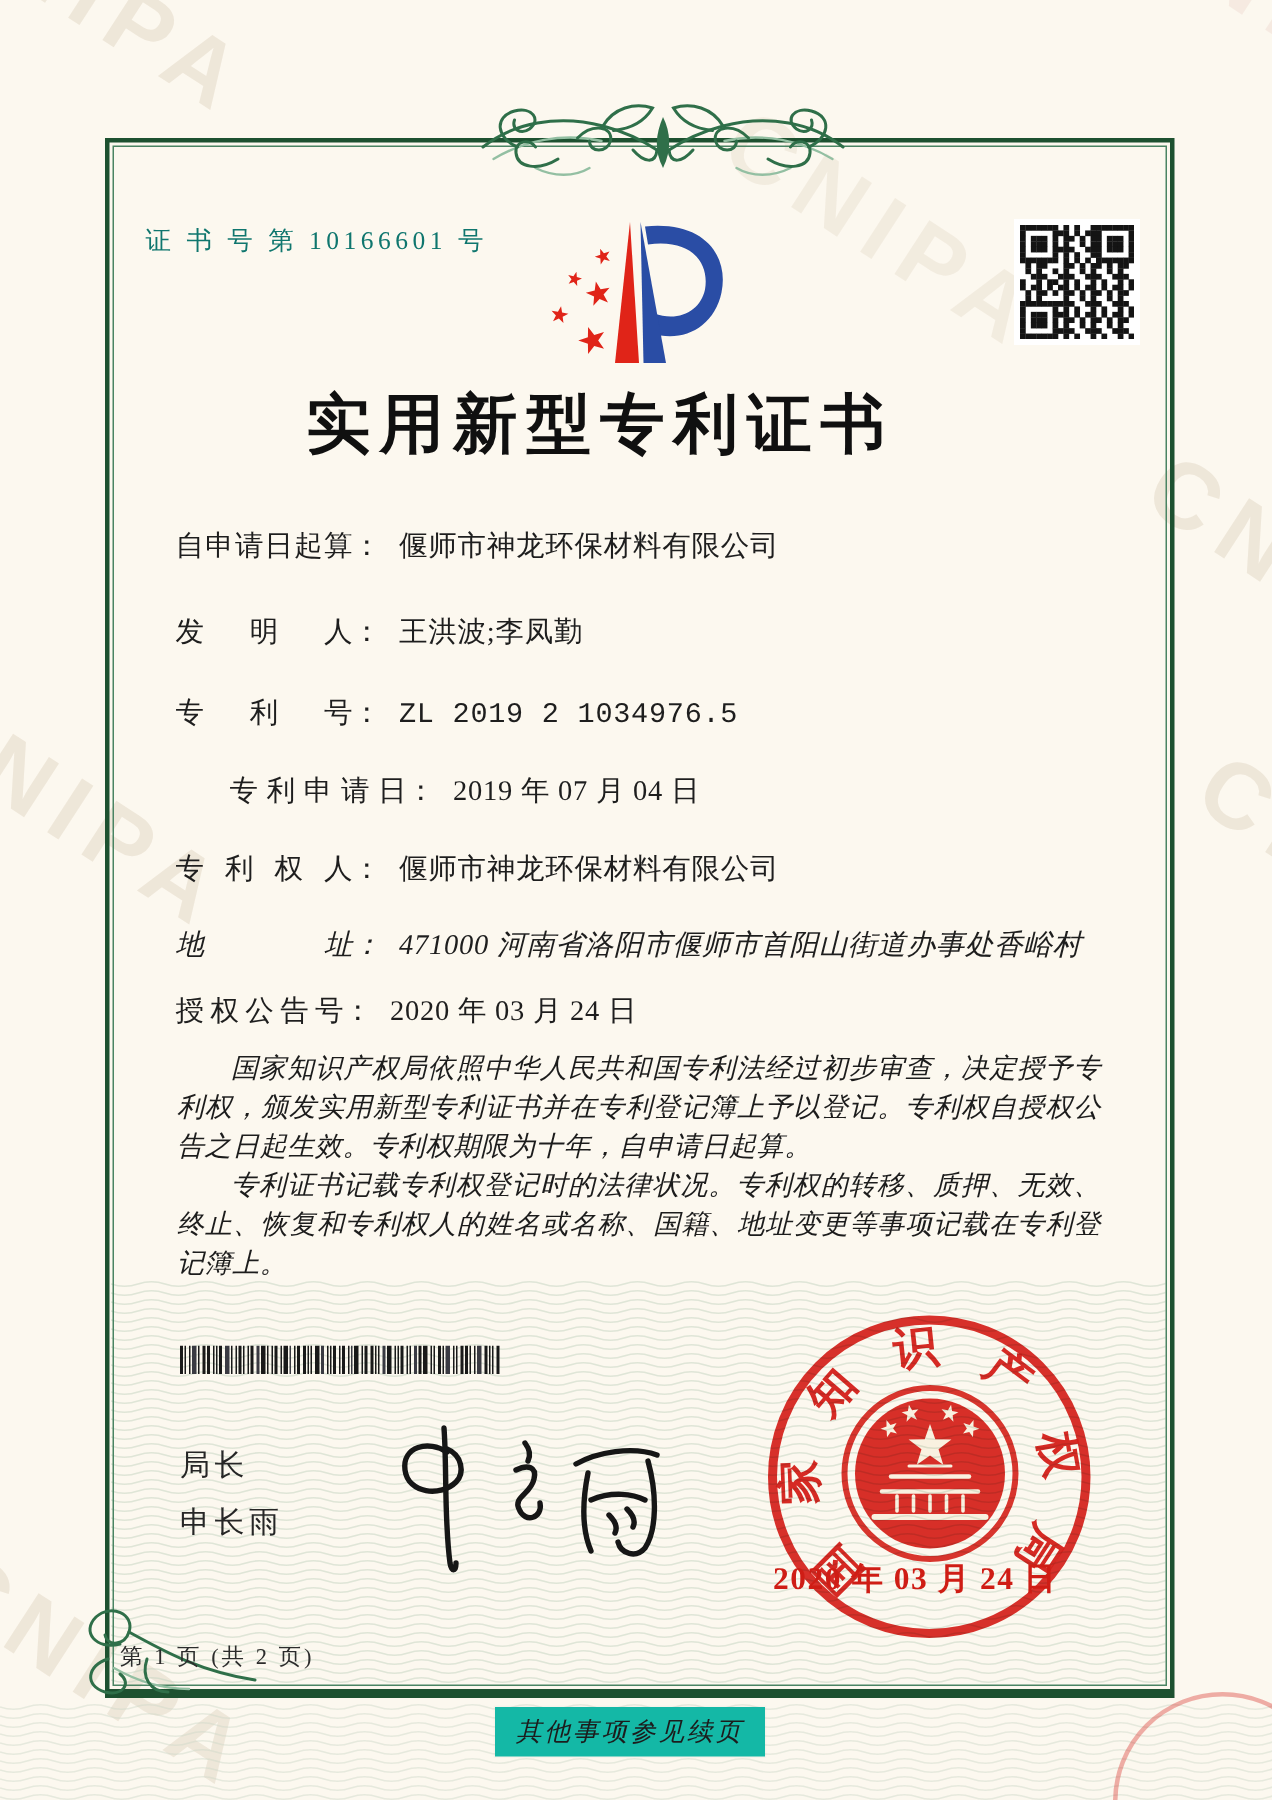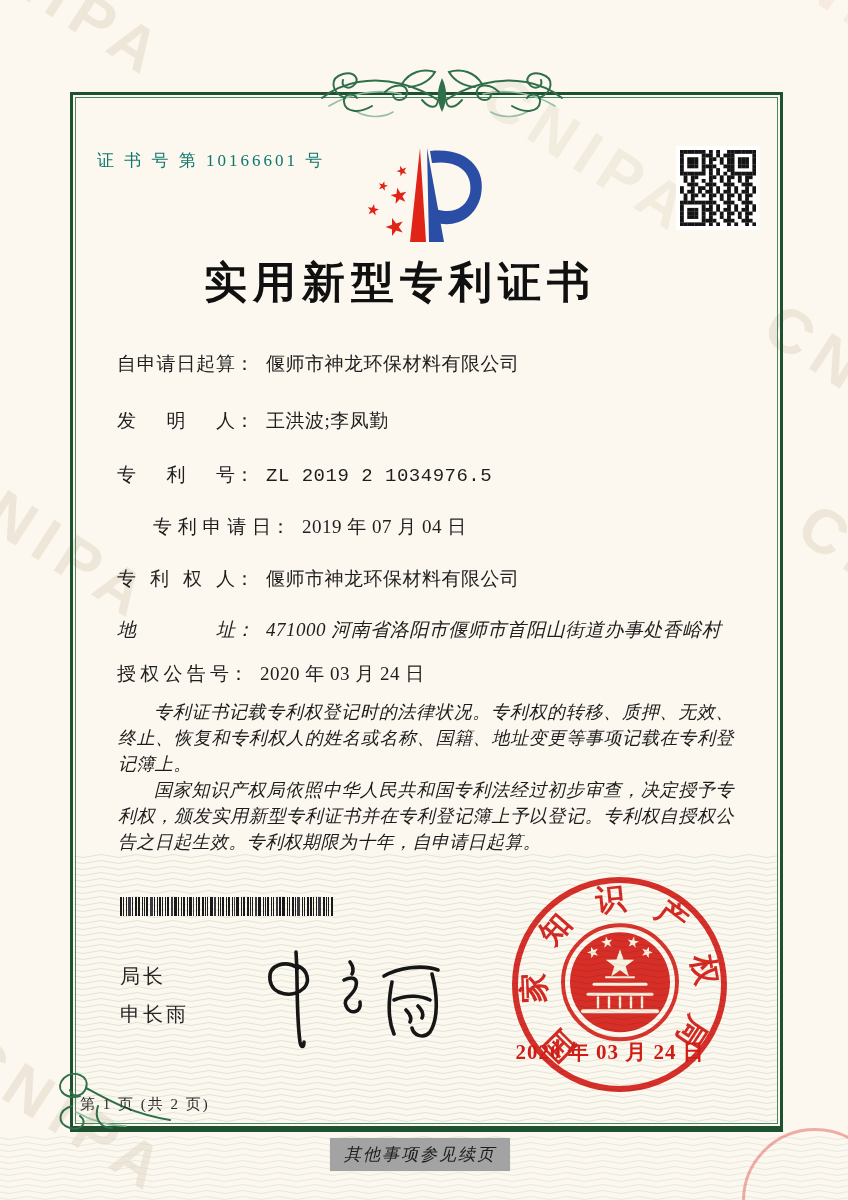--- a/index.html
+++ b/index.html
@@ -82,21 +82,21 @@
     position:absolute;left:495px;top:1038px;width:230px;text-align:center;
     font-size:21px;color:#cf1d15;letter-spacing:1px;font-weight:bold;z-index:5;
   }
   
   .page-info{
     position:absolute;left:80px;top:1095px;width:690px;text-align:left;
     font-size:15px;letter-spacing:2px;color:#2c2c2c;
   }
   .foot-note{
     position:absolute;left:330px;top:1138px;
-    background:#a3a3a3;padding:5px 14px;
+    background:#14b8a6;padding:5px 14px;
     font-size:17px;font-style:italic;letter-spacing:2px;color:#1c1c1c;
     box-shadow:0 0 0 1px rgba(0,0,0,0.02);
   }
   .red-arc{
     position:absolute;left:742px;top:1128px;width:140px;height:140px;border-radius:50%;
     border:3px solid rgba(213,32,26,.35);
   }
   .ornament{position:absolute;pointer-events:none;}
 </style>
 </head>
@@ -503,22 +503,22 @@
 </div>
 <div class="field-row" style="top:617px;font-style:italic;">
   <span class="f-label">地址</span><span class="f-colon">：</span><span class="f-value">471000 河南省洛阳市偃师市首阳山街道办事处香峪村</span>
 </div>
 
 <div class="field-row" style="top:661px;width:640px;">
   <span class="f-label" style="width:112px;">授权公告号</span><span class="f-colon">：</span><span class="f-value">2020 年 03 月 24 日</span>
 </div>
 
 <div class="body-text">
+  <p>国家知识产权局依照中华人民共和国专利法经过初步审查，决定授予专利权，颁发实用新型专利证书并在专利登记簿上予以登记。专利权自授权公告之日起生效。专利权期限为十年，自申请日起算。</p>
   <p>专利证书记载专利权登记时的法律状况。专利权的转移、质押、无效、终止、恢复和专利权人的姓名或名称、国籍、地址变更等事项记载在专利登记簿上。</p>
-  <p>国家知识产权局依照中华人民共和国专利法经过初步审查，决定授予专利权，颁发实用新型专利证书并在专利登记簿上予以登记。专利权自授权公告之日起生效。专利权期限为十年，自申请日起算。</p>
 </div>
 
 <svg id="barcode" class="barcode">
     <rect x="0" y="0" width="2" height="19" fill="#191919"></rect>
     <rect x="3" y="0" width="1" height="19" fill="#191919"></rect>
     <rect x="6" y="0" width="1" height="19" fill="#191919"></rect>
     <rect x="8" y="0" width="3" height="19" fill="#3a3a42"></rect>
     <rect x="12" y="0" width="1" height="19" fill="#191919"></rect>
     <rect x="15" y="0" width="2" height="19" fill="#191919"></rect>
     <rect x="18" y="0" width="2" height="19" fill="#191919"></rect>

